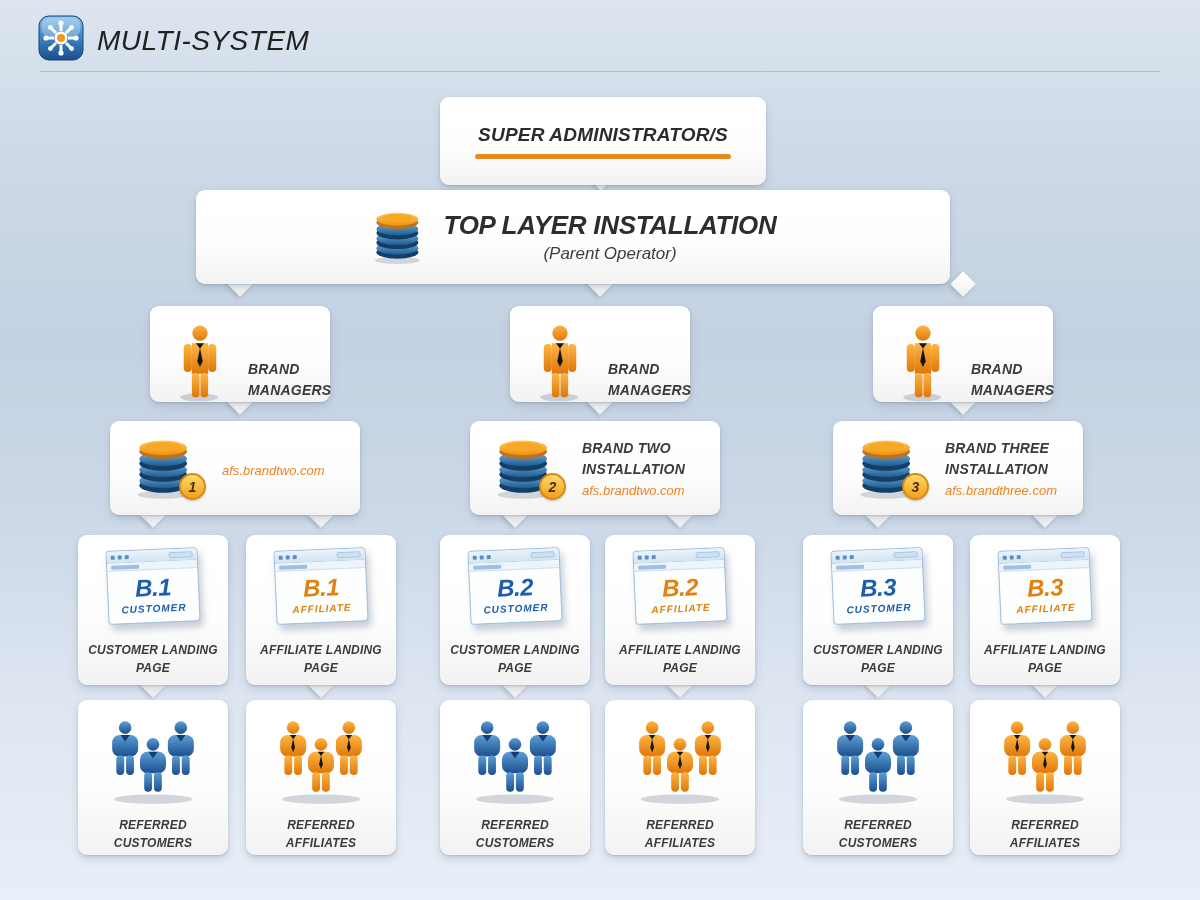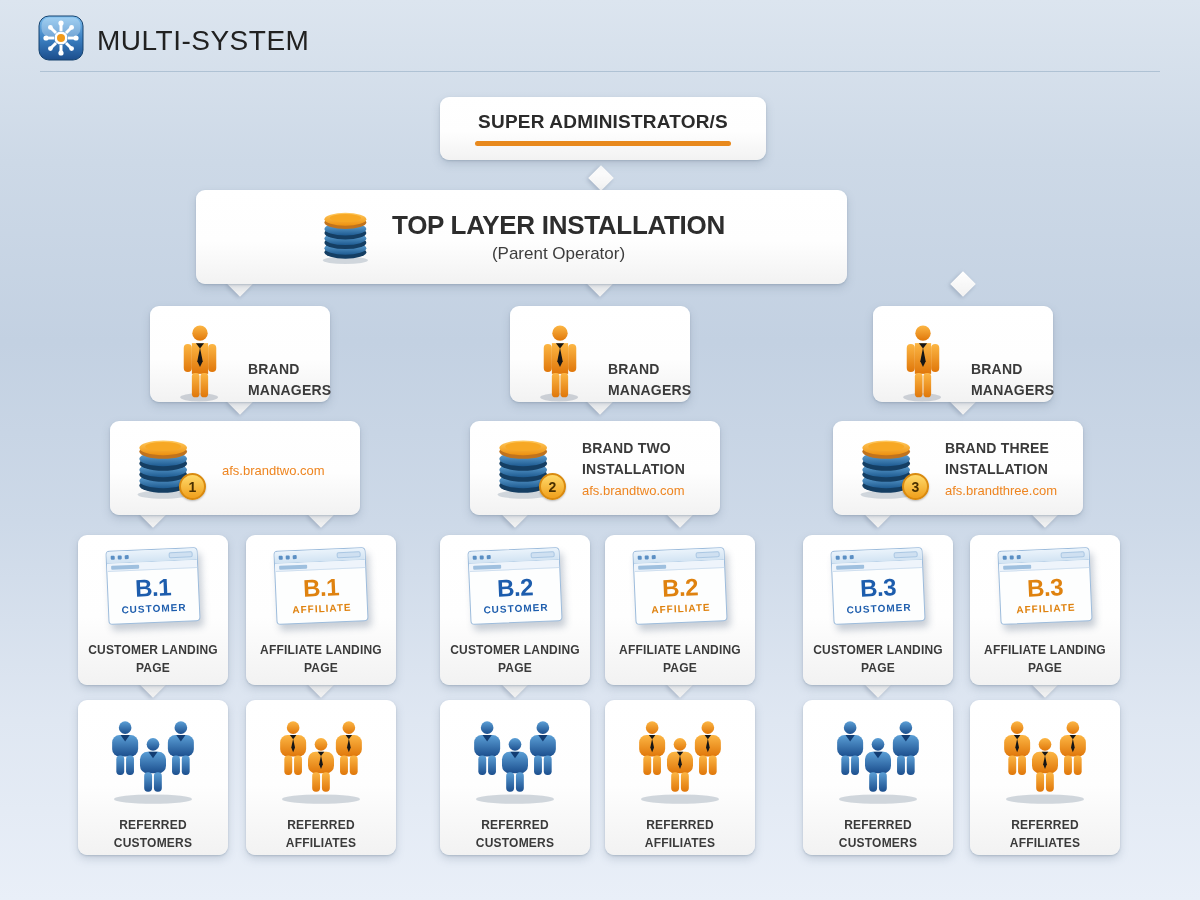--- a/index.html
+++ b/index.html
@@ -4,20 +4,21 @@
 <style>
   * { margin:0; padding:0; box-sizing:border-box; }
   html,body { width:1200px; height:900px; }
   body {
     font-family:"Liberation Sans","DejaVu Sans",sans-serif;
     overflow:hidden;
   }
   .canvas {
     position:relative; width:1200px; height:900px;
     background:linear-gradient(180deg,#dce5ef 0%,#cdd9e7 18%,#c3d1e2 38%,#cdd9e8 58%,#dfe7f2 80%,#e9eff8 100%);
+    font-style:italic;
   }
   
   .logo {
     position:absolute; left:38px; top:15px; width:46px; height:46px;
   }
   .app-title {
     position:absolute; left:97px; top:25px;
     font-size:28px; color:#212121; letter-spacing:0.5px;
   }
   .divider {
@@ -224,26 +225,26 @@
   <div class="tail" style="left:671px;top:506px;"></div>
   <div class="tail" style="left:869px;top:506px;"></div>
   <div class="tail" style="left:1036px;top:506px;"></div>
   <div class="tail" style="left:144px;top:676px;"></div>
   <div class="tail" style="left:312px;top:676px;"></div>
   <div class="tail" style="left:506px;top:676px;"></div>
   <div class="tail" style="left:671px;top:676px;"></div>
   <div class="tail" style="left:869px;top:676px;"></div>
   <div class="tail" style="left:1036px;top:676px;"></div>
 
-  <div class="box sup-box" style="left:440px;top:97px;width:326px;height:63px;">
+  <div class="box sup-box" style="left:440px;top:97px;width:326px;height:88px;">
     <div class="sup-title">SUPER ADMINISTRATOR/S</div>
     <div class="sup-bar"></div>
   </div>
 
-  <div class="box tl-box" style="left:196px;top:190px;width:651px;height:94px;">
+  <div class="box tl-box" style="left:196px;top:190px;width:754px;height:94px;">
     <svg class="tl-icon" viewBox="0 0 72 68">
         <use href="#icon-db"></use>
       </svg>
     <div class="tl-text">
       <div class="tl-title">TOP LAYER INSTALLATION</div>
       <div class="tl-sub">(Parent Operator)</div>
     </div>
   </div>
 
   <div class="box mgr-box" style="left:150px;top:306px;width:180px;height:96px;">

